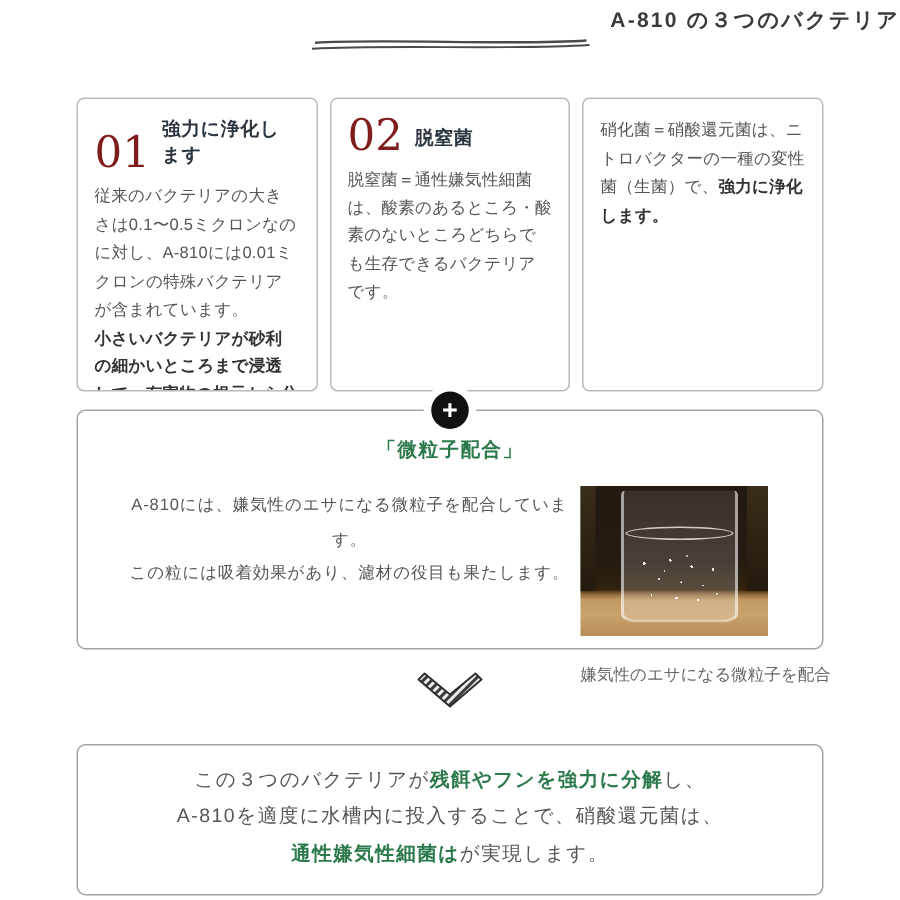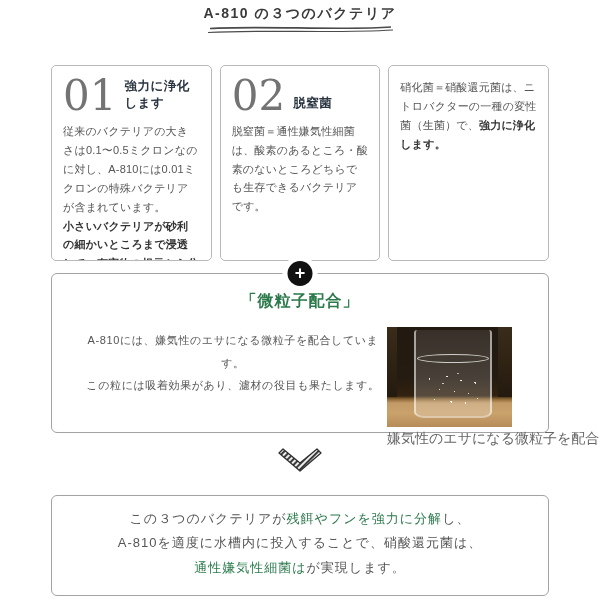--- a/index.html
+++ b/index.html
@@ -7,21 +7,21 @@
   body {
     font-family: "Liberation Sans", "DejaVu Sans", sans-serif;
     color: #555555;
     overflow: hidden;
   }
   .page { width: 600px; height: 600px; position: relative; }
 
   
   .page-title {
     margin-top: 5px;
-    text-align: center;
+    text-align: right;
     font-size: 14px;
     font-weight: 600;
     letter-spacing: 1.5px;
     color: #3a3a3a;
   }
   .title-underline { display: block; margin: 1px auto 0; }
 
   
   .cards {
     width: 498px;
@@ -34,23 +34,23 @@
     height: 196px;
     border: 1px solid #b9b9b9;
     border-radius: 5px;
     padding: 12px 11px 8px;
     background: #fff;
     overflow: hidden;
   }
   .card-head { display: flex; align-items: flex-end; margin-bottom: 8px; }
   .card-num {
     font-family: "DejaVu Serif", "Liberation Serif", serif;
-    font-size: 42px;
+    font-size: 29px;
     line-height: 0.85;
-    color: #737373;
+    color: #7f1d1d;
     font-weight: 400;
   }
   .card-title {
     margin-left: 8px;
     margin-bottom: 2px;
     font-size: 12.5px;
     font-weight: 700;
     color: #2b3642;
     letter-spacing: 0.5px;
   }
@@ -81,21 +81,21 @@
     border-radius: 50%;
     box-shadow: 0 0 0 5px #ffffff;
     color: #ffffff;
     font-size: 18px;
     font-weight: 700;
     line-height: 24px;
     text-align: center;
   }
   .particle-heading {
     text-align: center;
-    font-size: 16px;
+    font-size: 13px;
     font-weight: 700;
     letter-spacing: 1px;
     color: #2c7a4c;
   }
   .particle-body { display: flex; padding: 13px 36px 0 27px; text-align: center; }
   .particle-text { flex: 1 1 auto; padding-top: 4px; }
   .particle-text p {
     font-size: 11px;
     line-height: 2.05;
     letter-spacing: 0.6px;
@@ -144,22 +144,22 @@
       radial-gradient(circle 1px   at 75% 65%, rgba(255,255,255,.8) 60%, transparent 61%),
       radial-gradient(circle 1.5px at 86% 40%, rgba(255,255,255,.85) 60%, transparent 61%),
       radial-gradient(circle 1px   at 20% 80%, rgba(255,255,255,.9) 60%, transparent 61%),
       radial-gradient(circle 1.5px at 47% 85%, rgba(255,255,255,.9) 60%, transparent 61%),
       radial-gradient(circle 1px   at 70% 88%, rgba(255,255,255,.85) 60%, transparent 61%),
       radial-gradient(circle 1px   at 90% 78%, rgba(255,255,255,.8) 60%, transparent 61%),
       radial-gradient(circle 1px   at 34% 42%, rgba(255,255,255,.7) 60%, transparent 61%),
       radial-gradient(circle 1px   at 58% 18%, rgba(255,255,255,.6) 60%, transparent 61%);
   }
   .photo-caption {
-    margin-top: 3px;
-    font-size: 14px;
+    margin-top: 18px;
+    font-size: 11px;
     letter-spacing: 0px;
     color: #666666;
     white-space: nowrap;
   }
 
   
   .chevron-wrap { width: 48px; margin: 14px auto 0; }
 
   
   .summary-box {
@@ -169,21 +169,21 @@
     border-radius: 6px;
     padding: 11px 8px 15px;
     text-align: center;
   }
   .summary-box p {
     font-size: 13px;
     line-height: 1.88;
     letter-spacing: 1px;
     color: #555555;
   }
-  .summary-box .gem { color: #2c7a4c; font-weight: 400; }
+  .summary-box .gem { color: #2c7a4c; font-weight: 700; }
 </style>
 </head>
 <body>
 
 <div class="page">
 
   <h1 class="page-title">A-810 の３つのバクテリア</h1>
   <svg class="title-underline" width="188" height="11" viewBox="0 0 188 11">
     <path d="M4 4.5 C 50 1.5, 140 6.5, 185 3" stroke="#4a4a4a" stroke-width="1.6" fill="none"></path>
     <path d="M2 8.5 C 60 5.5, 130 9.5, 187 6" stroke="#4a4a4a" stroke-width="1.2" fill="none"></path>

